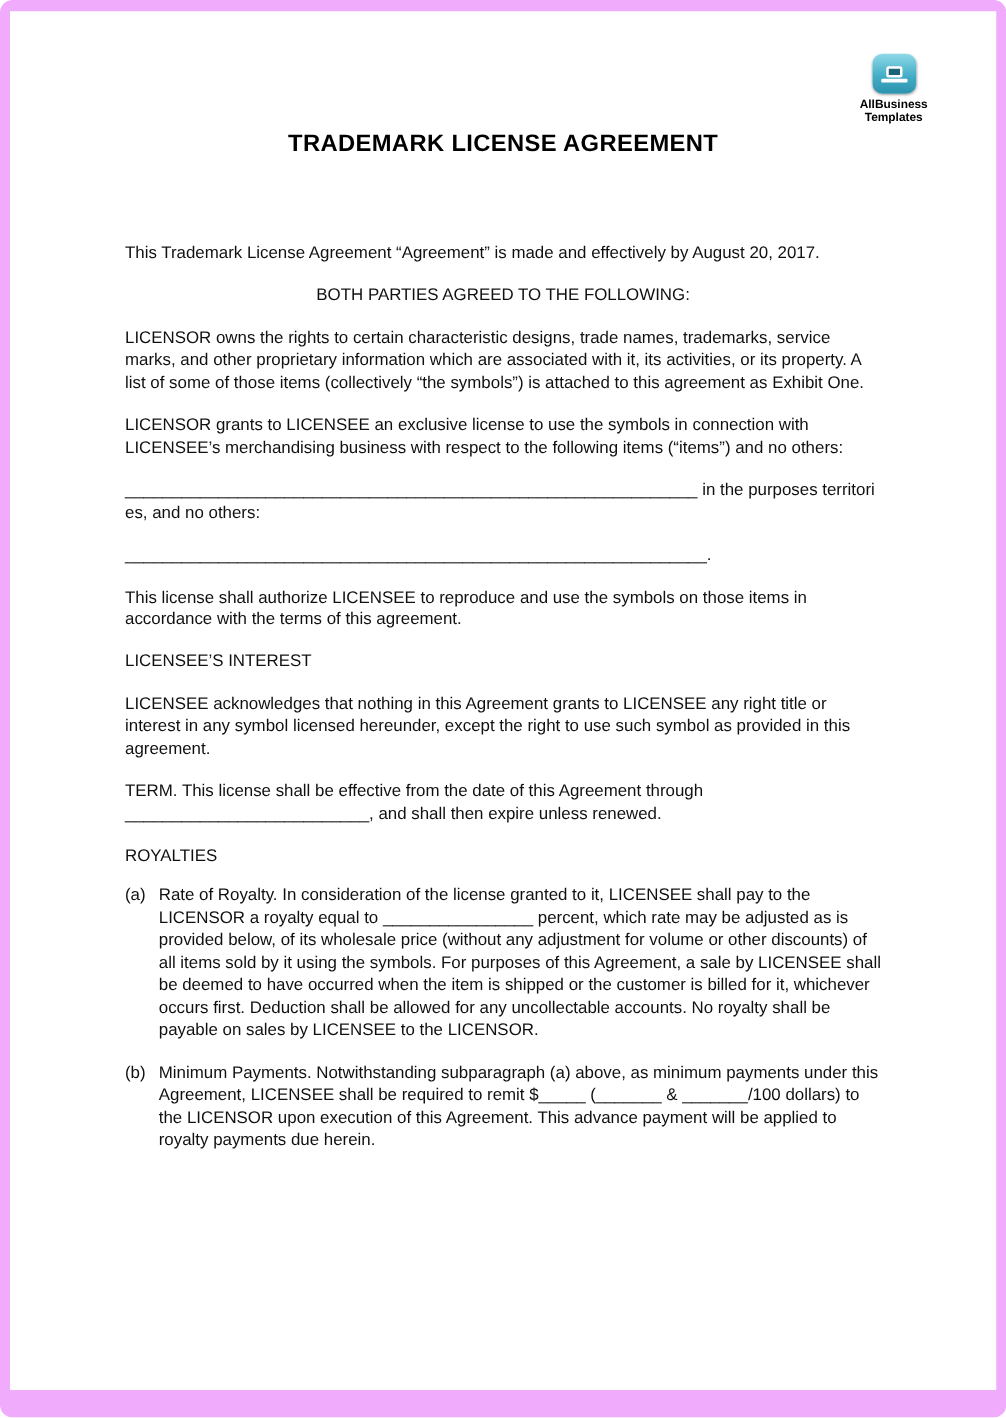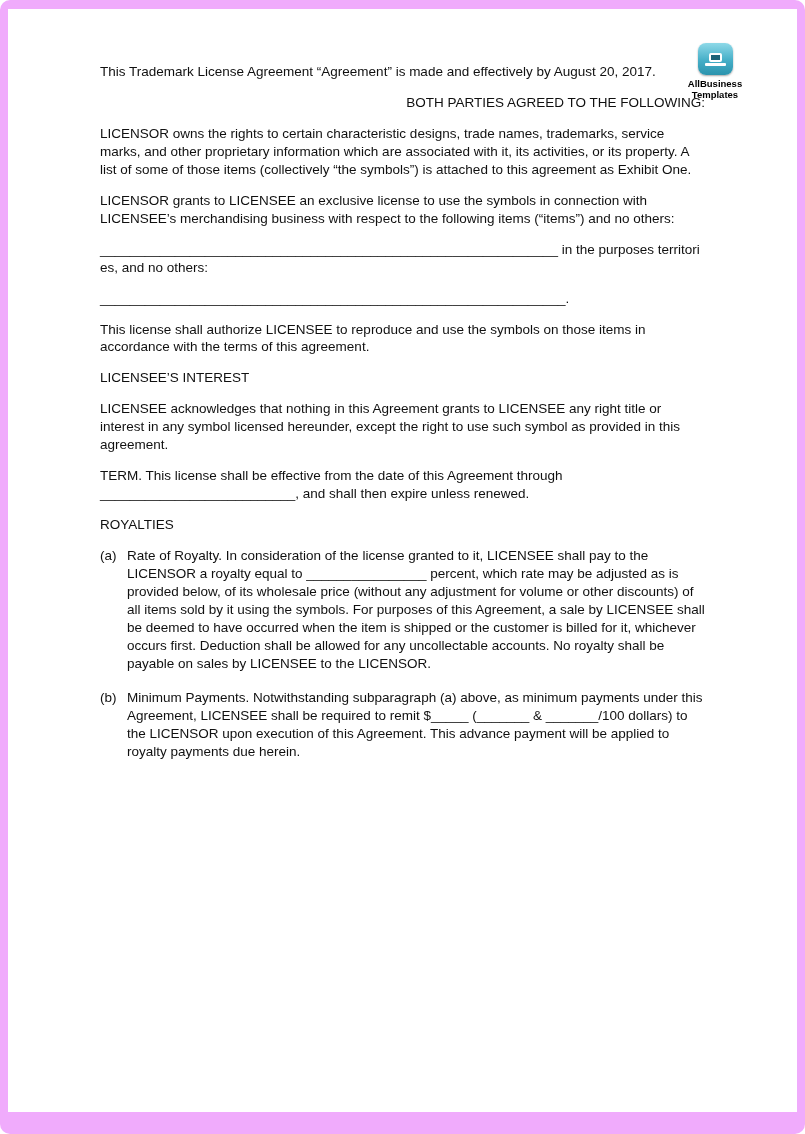--- a/index.html
+++ b/index.html
@@ -72,22 +72,22 @@
     margin: 0;
     padding-top: 96px;
   }
   .body {
     padding: 50px 92px 0 92px;
     font-family: "Liberation Sans", sans-serif;
     font-size: 13.5px;
     line-height: 1.33;
     color: #101010;
   }
-  p.para { margin: 4px 0 13px 0; }
-  .center { text-align: right; }
+  p.para { margin: 16px 0 13px 0; }
+  .center { text-align: center; }
   .b { font-weight: 700; }
   .mt { margin-top: 13px; }
   .blank { word-break: break-all; }
   .li { display: flex; margin: 0 0 16px 0; }
   .li-label { flex: 0 0 27px; }
   .li-text { flex: 1; }
 </style>
 </head>
 <body>
 
@@ -98,20 +98,21 @@
       <div class="logo-icon">
         <div class="laptop-screen"></div>
         <div class="laptop-base"></div>
       </div>
       <div class="logo-text">
         <div class="l1">AllBusiness</div>
         <div class="l2">Templates</div>
       </div>
     </div>
 
+    <h1 class="title">TRADEMARK LICENSE AGREEMENT</h1>
 
     <div class="body">
 
       <p class="para">This Trademark License Agreement “Agreement” is made and effectively by August 20, 2017.</p>
 
 
 
       <p class="para center">BOTH PARTIES AGREED TO THE FOLLOWING:</p>
 
       <p class="para">LICENSOR owns the rights to certain characteristic designs, trade names, trademarks, service marks, and other proprietary information which are associated with it, its activities, or its property. A list of some of those items (collectively “the symbols”) is attached to this agreement as Exhibit One.</p>

